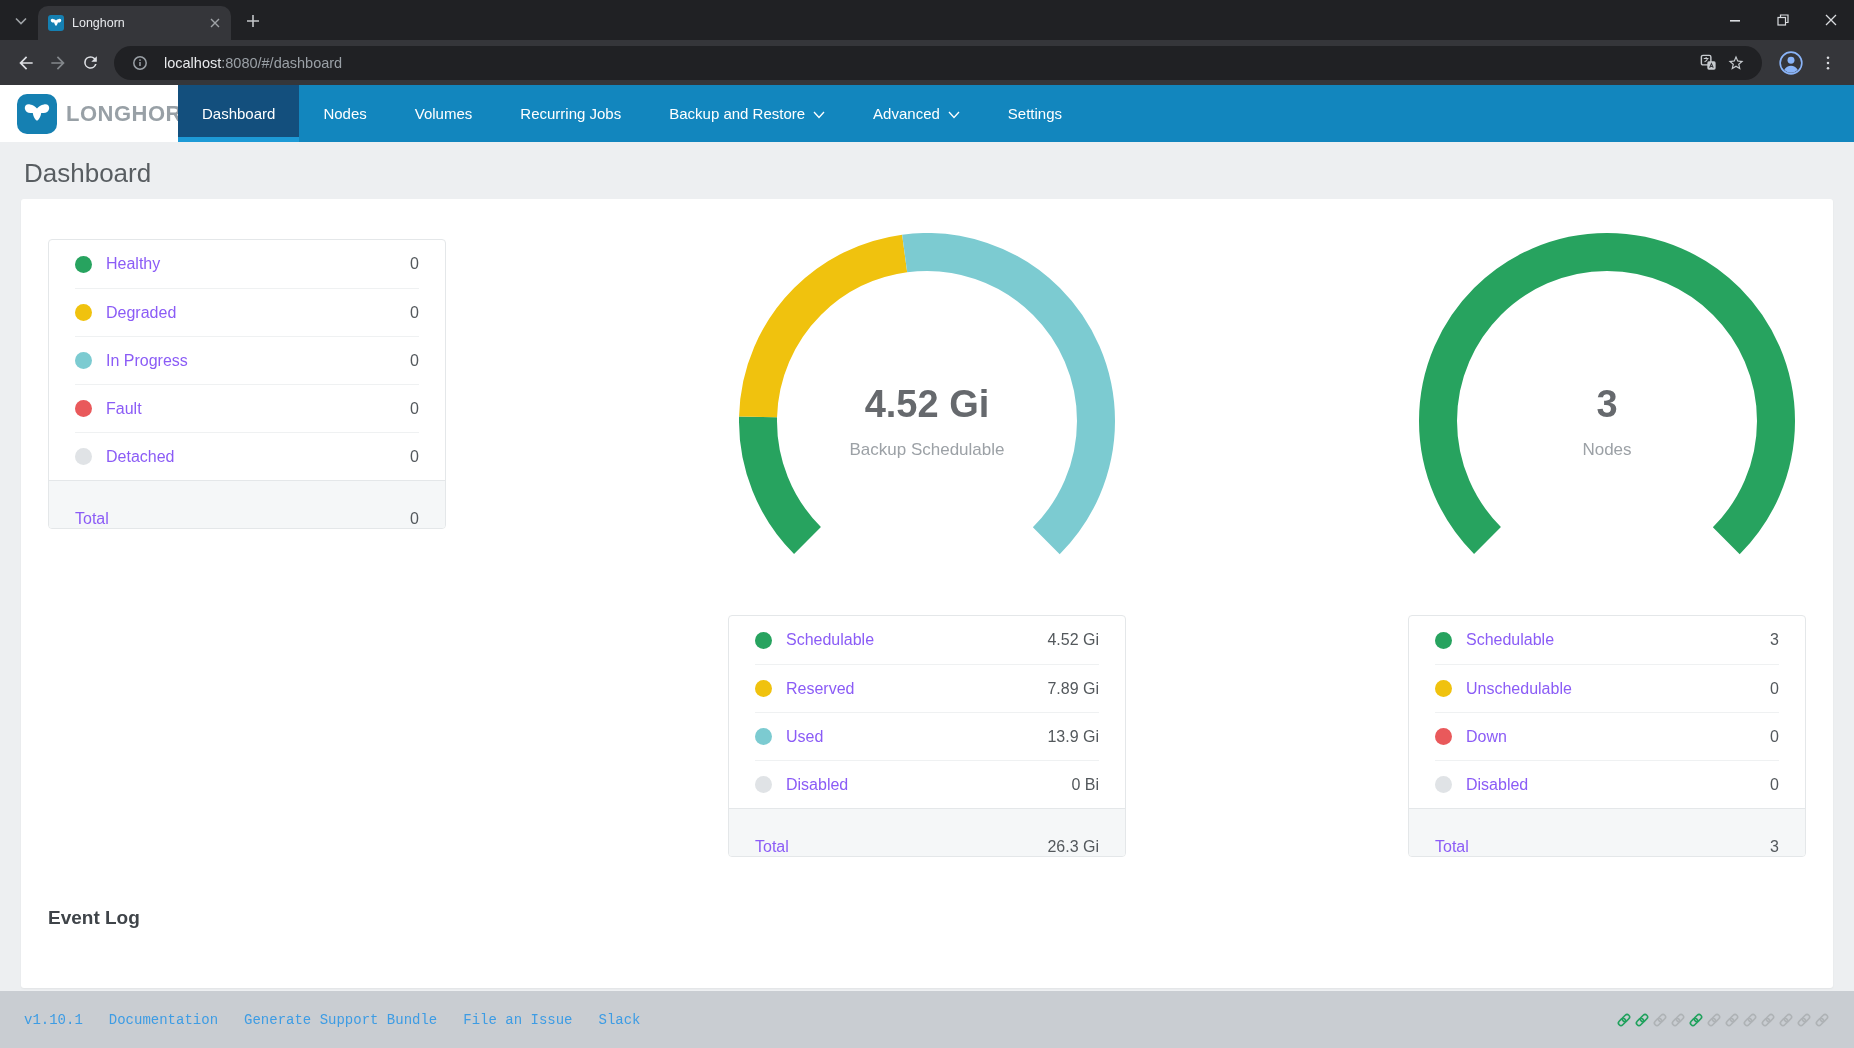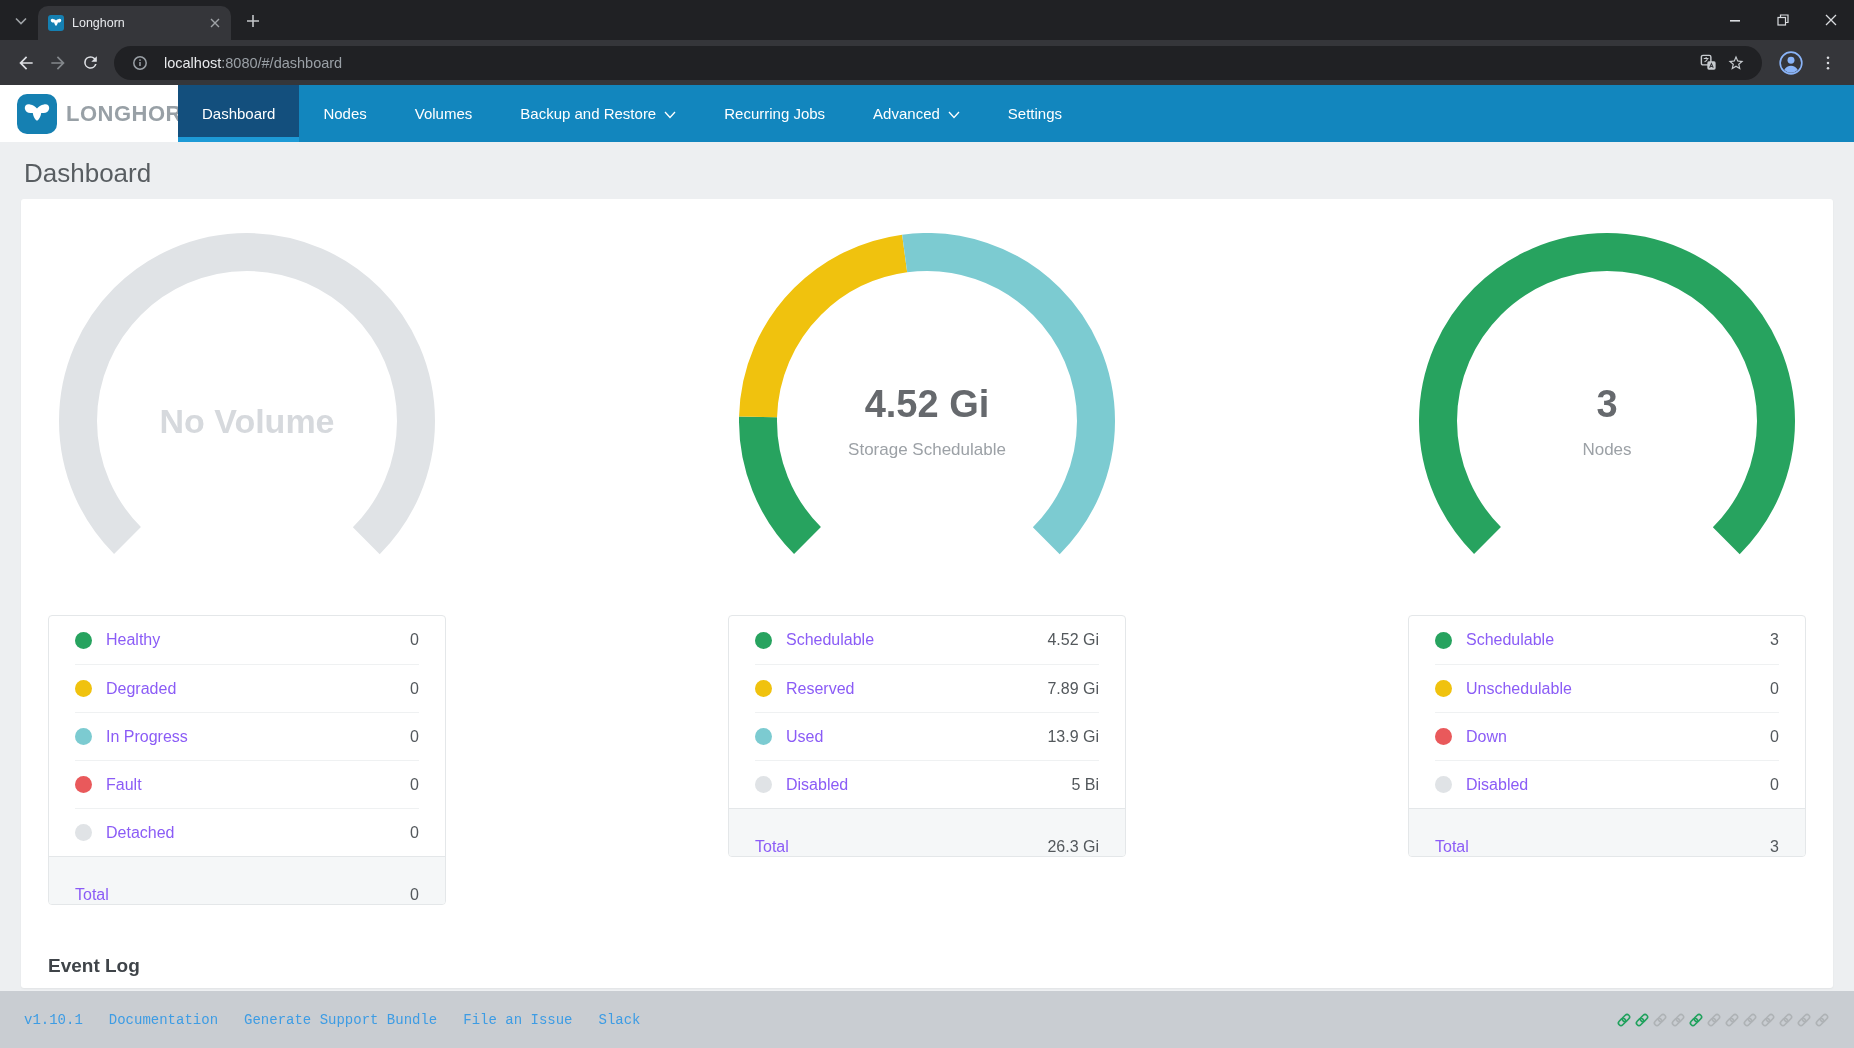--- a/index.html
+++ b/index.html
@@ -181,53 +181,48 @@
       <div class="nav-item active">
         <span>Dashboard</span>
       </div>
       <div class="nav-item">
         <span>Nodes</span>
       </div>
       <div class="nav-item">
         <span>Volumes</span>
       </div>
       <div class="nav-item">
+        <span>Recurring Jobs</span>
+      </div>
+      <div class="nav-item">
         <span>Backup and Restore</span>
         <span><svg width="12" height="8" viewBox="0 0 12 8">
             <polyline points="1,1 6,6.5 11,1" fill="none" stroke="#FFFFFF" stroke-width="1.3"></polyline>
           </svg></span>
       </div>
       <div class="nav-item">
-        <span>Recurring Jobs</span>
-      </div>
-      <div class="nav-item">
         <span>Advanced</span>
         <span><svg width="12" height="8" viewBox="0 0 12 8">
             <polyline points="1,1 6,6.5 11,1" fill="none" stroke="#FFFFFF" stroke-width="1.3"></polyline>
           </svg></span>
       </div>
       <div class="nav-item">
         <span>Settings</span>
       </div>
     </div>
 </div>
 
 <div class="page">
   <div class="page-title-row">
     <span class="page-title">Dashboard</span>
   </div>
 
   <div class="card">
     <div class="gauge-grid" id="gauge-grid">
         <div class="chart-col">
-          <div class="gauge-wrap"><svg width="376" height="376" viewBox="0 0 376 376">
-              <circle cx="188" cy="188" r="169" fill="none" stroke="#E0E3E6" stroke-width="38" stroke-dasharray="796.3937376850126 265.46457922833747" stroke-dashoffset="0" transform="rotate(135 188 188)"></circle>
-            </svg><div class="gauge-center">
-              <div class="gauge-value muted">No Volume</div>
-            </div></div>
           <div class="legend">
             <div class="legend-row">
               <span class="legend-dot" style="background: rgb(39, 163, 95);"></span>
               <span class="legend-label">Healthy</span>
               <span class="legend-value">0</span>
             </div>
             <div class="legend-row">
               <span class="legend-dot" style="background: rgb(240, 194, 14);"></span>
               <span class="legend-label">Degraded</span>
               <span class="legend-value">0</span>
@@ -253,42 +248,42 @@
             </div>
           </div>
         </div>
         <div class="chart-col">
           <div class="gauge-wrap"><svg width="376" height="376" viewBox="0 0 376 376">
               <circle cx="188" cy="188" r="169" fill="none" stroke="#27A35F" stroke-width="38" stroke-dasharray="136.81868849624692 925.0396284171031" stroke-dashoffset="0" transform="rotate(135 188 188)"></circle>
               <circle cx="188" cy="188" r="169" fill="none" stroke="#F0C20E" stroke-width="38" stroke-dasharray="238.8273124414576 823.0310044718925" stroke-dashoffset="-136.81868849624692" transform="rotate(135 188 188)"></circle>
               <circle cx="188" cy="188" r="169" fill="none" stroke="#7CCBD1" stroke-width="38" stroke-dasharray="420.74773674730807 641.110580166042" stroke-dashoffset="-375.6460009377045" transform="rotate(135 188 188)"></circle>
             </svg><div class="gauge-center">
               <div class="gauge-value">4.52 Gi</div>
-              <div class="gauge-sub">Storage Schedulable</div>
+              <div class="gauge-sub">Backup Schedulable</div>
             </div></div>
           <div class="legend">
             <div class="legend-row">
               <span class="legend-dot" style="background: rgb(39, 163, 95);"></span>
               <span class="legend-label">Schedulable</span>
               <span class="legend-value">4.52 Gi</span>
             </div>
             <div class="legend-row">
               <span class="legend-dot" style="background: rgb(240, 194, 14);"></span>
               <span class="legend-label">Reserved</span>
               <span class="legend-value">7.89 Gi</span>
             </div>
             <div class="legend-row">
               <span class="legend-dot" style="background: rgb(124, 203, 209);"></span>
               <span class="legend-label">Used</span>
               <span class="legend-value">13.9 Gi</span>
             </div>
             <div class="legend-row">
               <span class="legend-dot" style="background: rgb(224, 227, 230);"></span>
               <span class="legend-label">Disabled</span>
-              <span class="legend-value">5 Bi</span>
+              <span class="legend-value">0 Bi</span>
             </div>
             <div class="legend-total">
               <span class="legend-label" style="margin-left: 0px;">Total</span>
               <span class="legend-value">26.3 Gi</span>
             </div>
           </div>
         </div>
         <div class="chart-col">
           <div class="gauge-wrap"><svg width="376" height="376" viewBox="0 0 376 376">
               <circle cx="188" cy="188" r="169" fill="none" stroke="#27A35F" stroke-width="38" stroke-dasharray="796.3937376850126 265.46457922833747" stroke-dashoffset="0" transform="rotate(135 188 188)"></circle>

